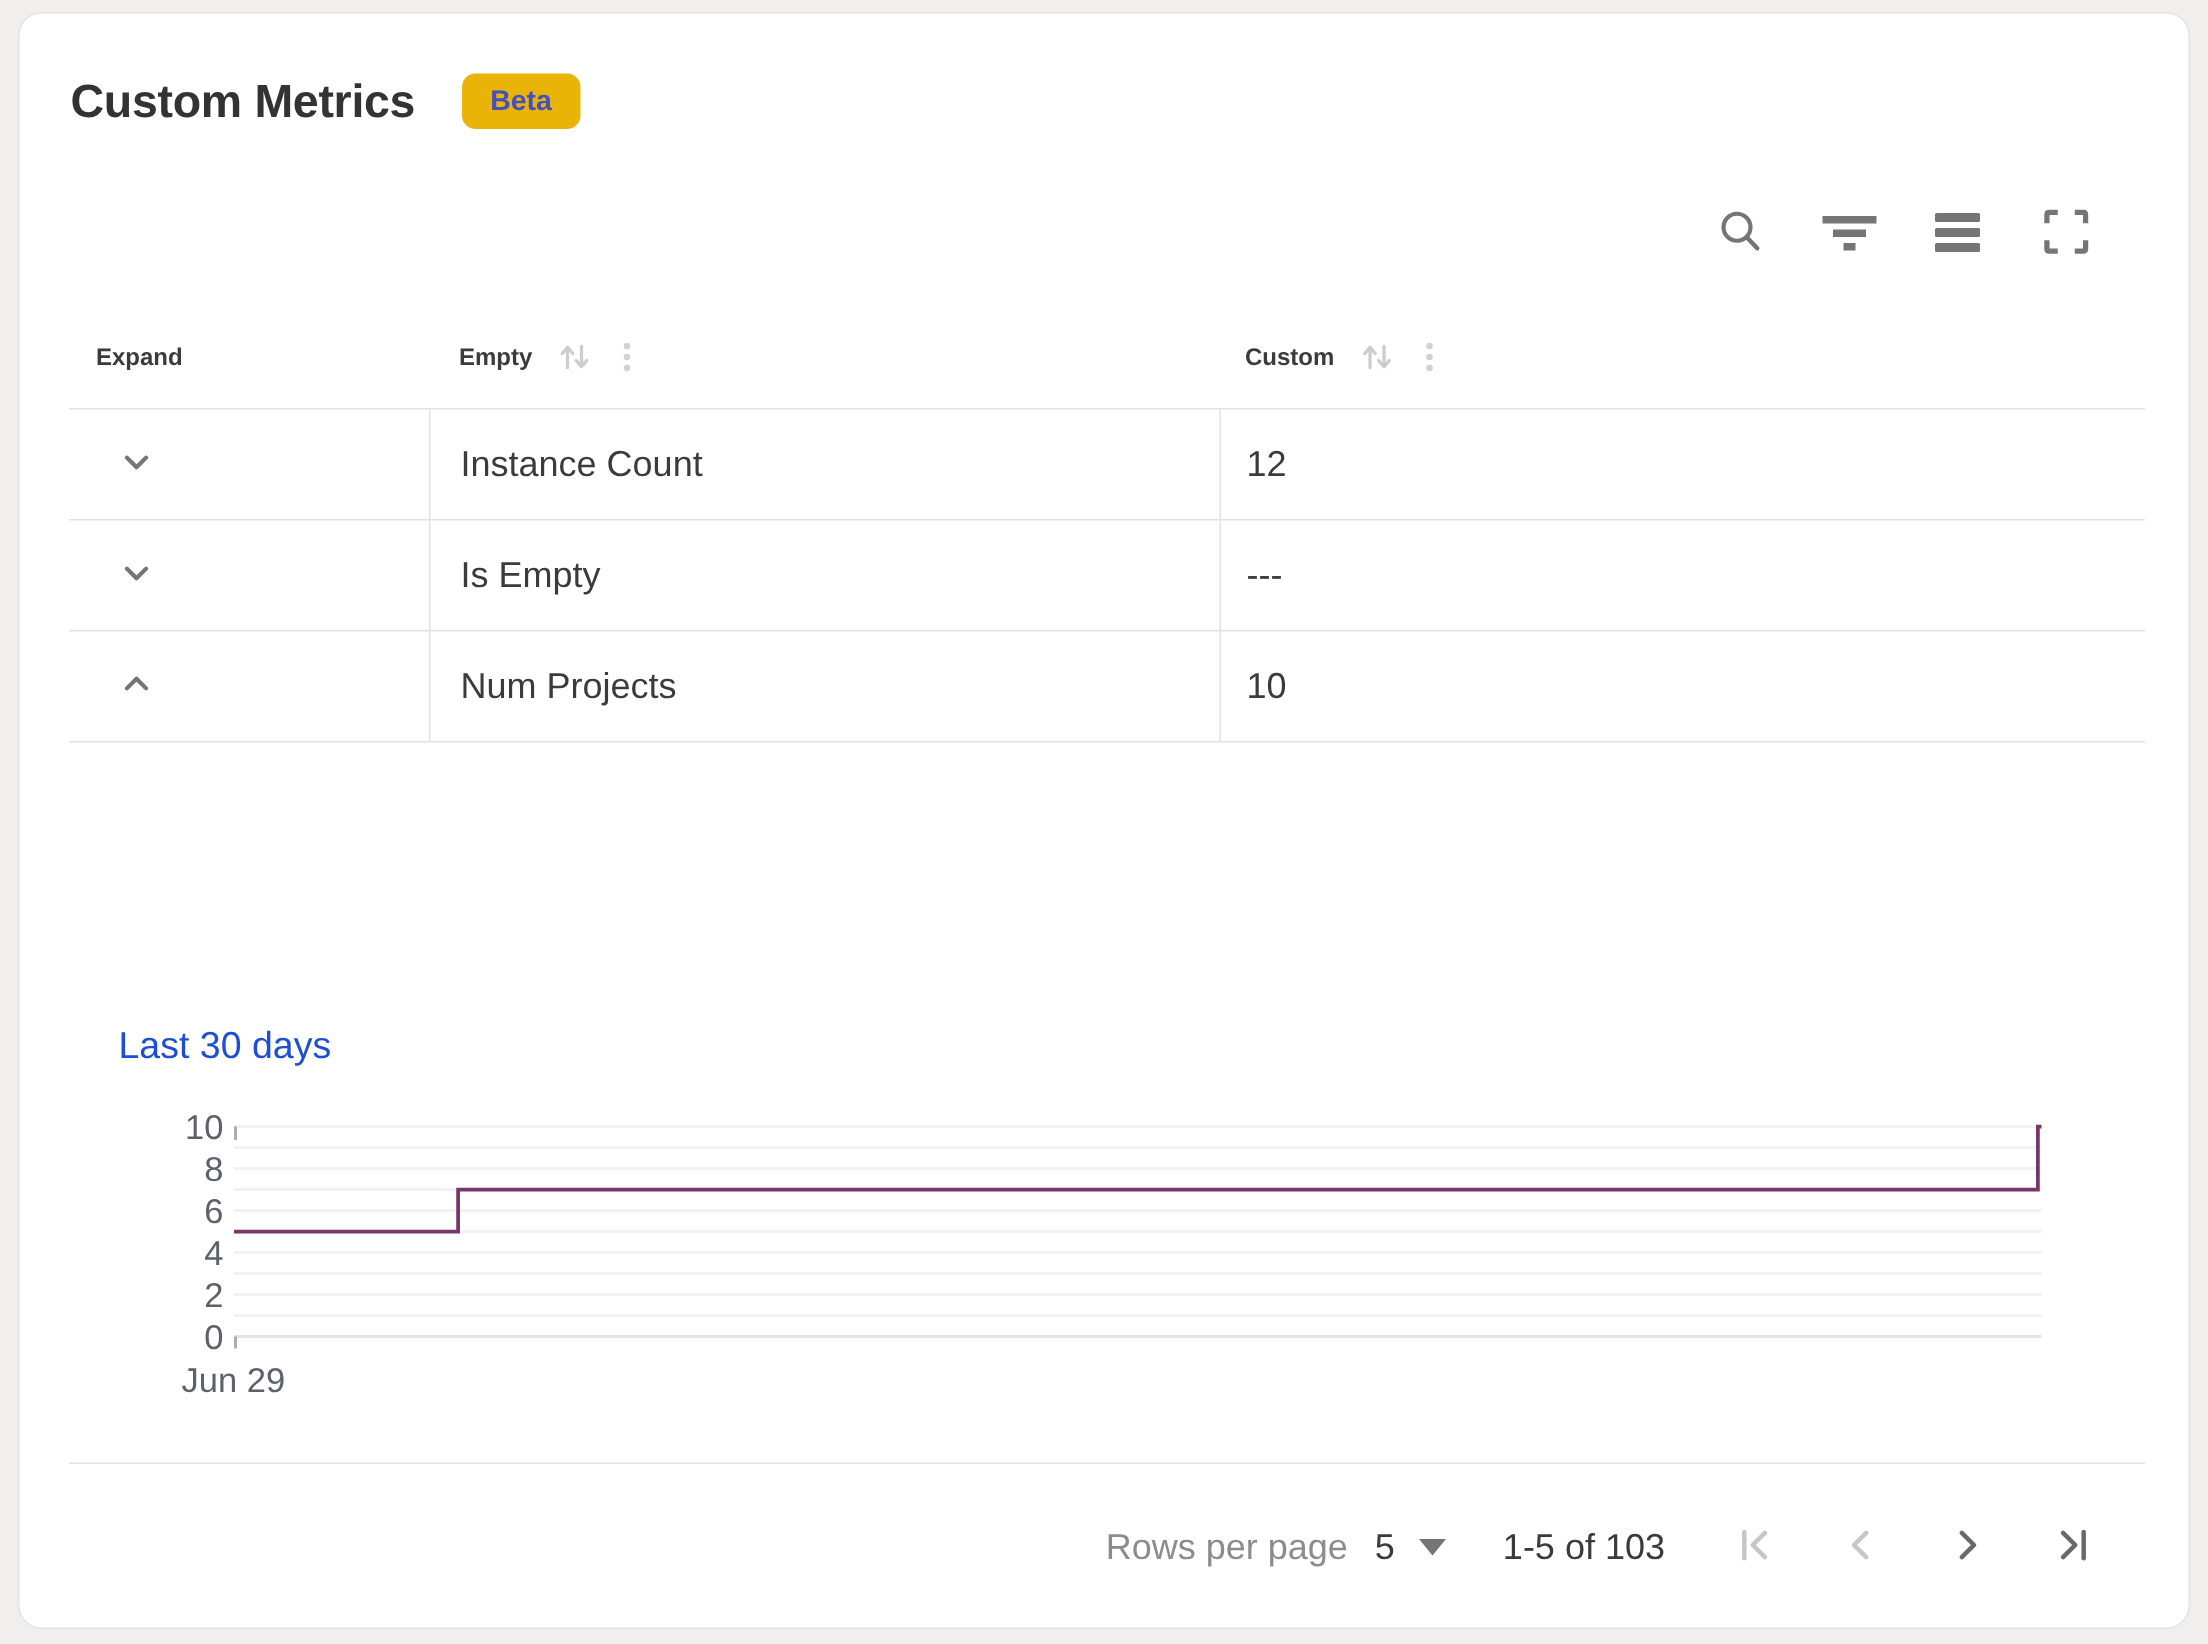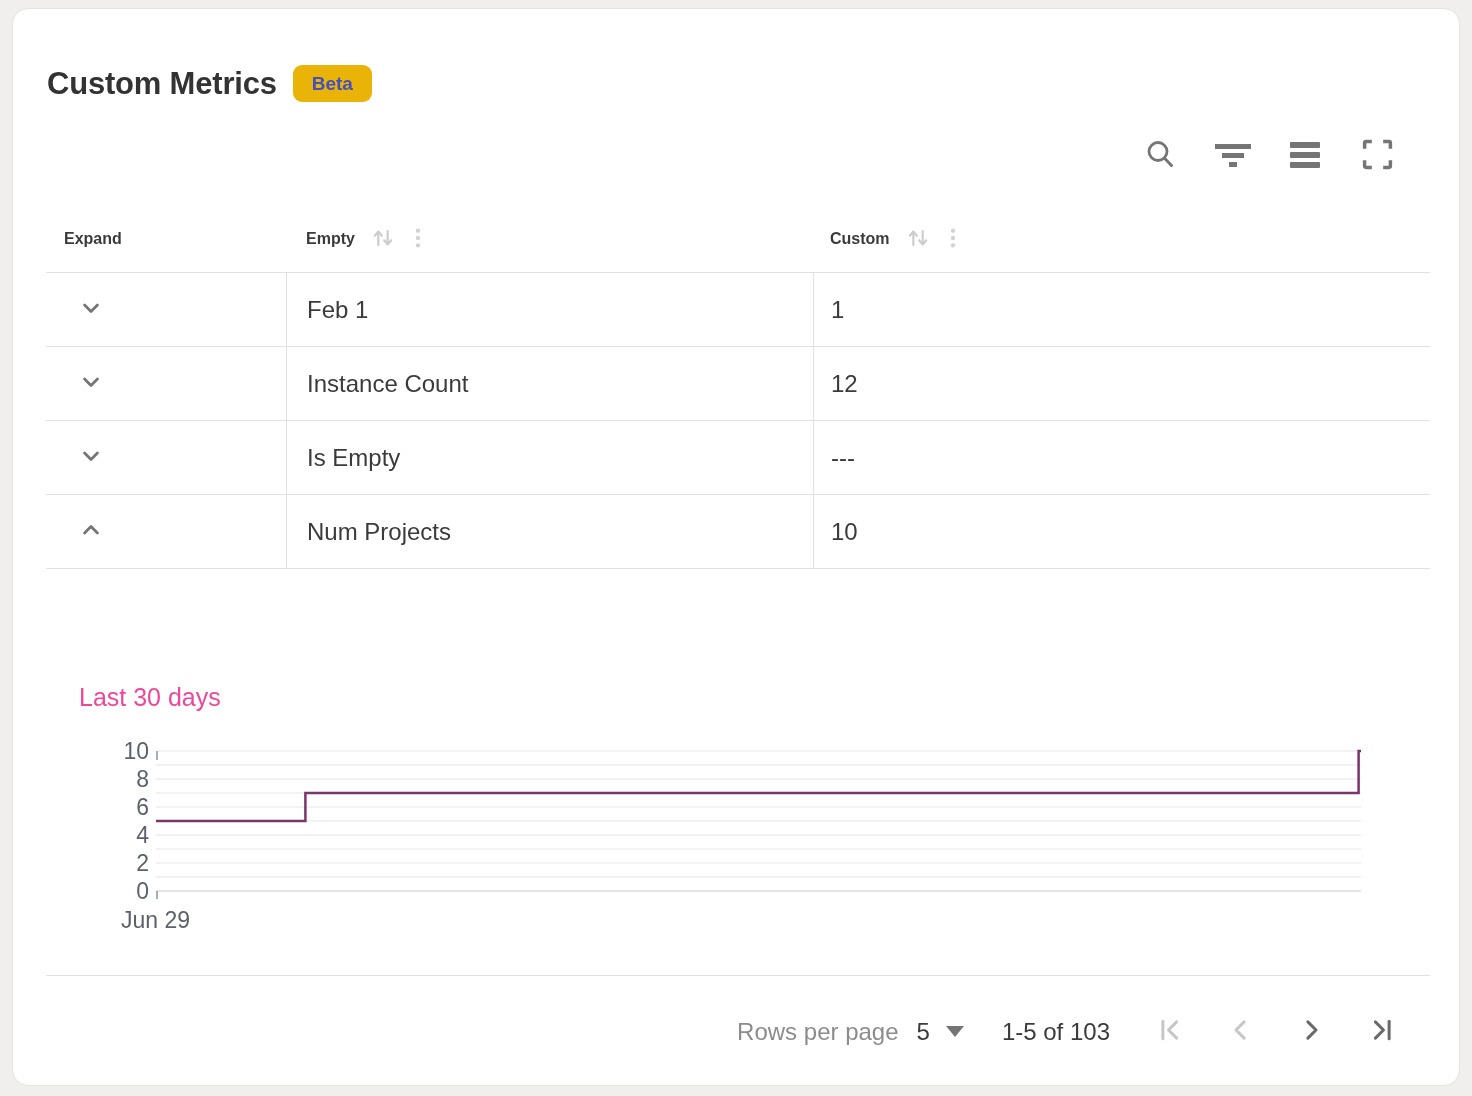--- a/index.html
+++ b/index.html
@@ -8,21 +8,21 @@
     background:#f1efed;
     font-family:"Liberation Sans", sans-serif;
     -webkit-font-smoothing:antialiased;
   }
   .card{
     position:absolute;left:12px;top:8px;width:1448px;height:1078px;
     background:#ffffff;border:1px solid #e5e3e1;border-radius:16px;
     box-sizing:border-box;overflow:hidden;
   }
   
-  .header{position:absolute;left:34px;top:56px;display:flex;align-items:center;gap:16px;}
+  .header{position:absolute;left:34px;top:40px;display:flex;align-items:center;gap:31px;}
   .title{font-size:31px;font-weight:700;color:#333333;margin:0;letter-spacing:-0.2px;}
   .badge{background:#eab308;color:#4350c0;font-size:19px;font-weight:700;
          padding:9px 19px;border-radius:9px;line-height:1;}
   .updated{font-size:22px;color:#9d9d9d;}
   
   .toolbar{position:absolute;top:125px;right:60px;display:flex;align-items:center;gap:28px;}
   .icon-btn{width:44px;height:44px;display:flex;align-items:center;justify-content:center;
             background:none;border:none;padding:0;cursor:pointer;}
   
   .table{position:absolute;left:33px;top:197px;width:1384px;}
@@ -37,21 +37,21 @@
   .tr:last-child{border-bottom:1px solid #e1e1e1;}
   .td{display:flex;align-items:center;font-size:24px;color:#3b3b3b;box-sizing:border-box;}
   .td-expand{width:240px;padding-left:27px;}
   .td-name{width:527px;padding-left:20px;border-left:1px solid #e1e1e1;}
   .td-value{flex:1;padding-left:17px;border-left:1px solid #e1e1e1;}
   .expand-btn{background:none;border:none;width:36px;height:36px;padding:0;cursor:pointer;
               display:flex;align-items:center;justify-content:center;border-radius:50%;}
   .expand-btn svg{transition:transform .1s;}
   .expand-btn.expanded svg{transform:rotate(180deg);}
   
-  .chart-title{position:absolute;left:66px;top:674px;font-size:25px;color:#ec4899;}
+  .chart-title{position:absolute;left:66px;top:674px;font-size:25px;color:#1d4ed8;}
   .y-labels{position:absolute;left:36px;top:742px;width:100px;height:140px;}
   .y-labels span{position:absolute;right:0;width:100%;text-align:right;
                  font-size:23px;line-height:26px;color:#5c616b;}
   .plot{position:absolute;left:143px;top:742px;width:1205px;height:150px;overflow:visible;}
   .x-label{position:absolute;left:108px;top:898px;font-size:23px;color:#5c616b;}
   
   .footer{position:absolute;left:33px;top:966px;width:1384px;height:112px;
           border-top:1px solid #e1e1e1;box-sizing:border-box;
           display:flex;align-items:center;justify-content:flex-end;padding-right:34px;}
   .rpp-label{font-size:24px;color:#8c8c8c;}
@@ -161,33 +161,20 @@
                   <circle cx="12" cy="5" r="2.4" fill="#d2d2d2"></circle>
                   <circle cx="12" cy="13" r="2.4" fill="#d2d2d2"></circle>
                   <circle cx="12" cy="21" r="2.4" fill="#d2d2d2"></circle>
                 </svg>
               </span>
             </button>
           </span>
         </div>
       </div>
       <div class="tbody">
-      <div class="tr">
-        <div class="td td-expand">
-          <button class="expand-btn">
-            <span>
-              <svg width="28" height="28" viewBox="0 0 24 24" fill="none" stroke="#757575" stroke-width="2.4" stroke-linecap="round" stroke-linejoin="round">
-                <polyline points="6.5,9.5 12,15 17.5,9.5"></polyline>
-              </svg>
-            </span>
-          </button>
-        </div>
-        <div class="td td-name">Feb 1</div>
-        <div class="td td-value">1</div>
-      </div>
 
       <div class="tr">
         <div class="td td-expand">
           <button class="expand-btn">
             <span>
               <svg width="28" height="28" viewBox="0 0 24 24" fill="none" stroke="#757575" stroke-width="2.4" stroke-linecap="round" stroke-linejoin="round">
                 <polyline points="6.5,9.5 12,15 17.5,9.5"></polyline>
               </svg>
             </span>
           </button>

